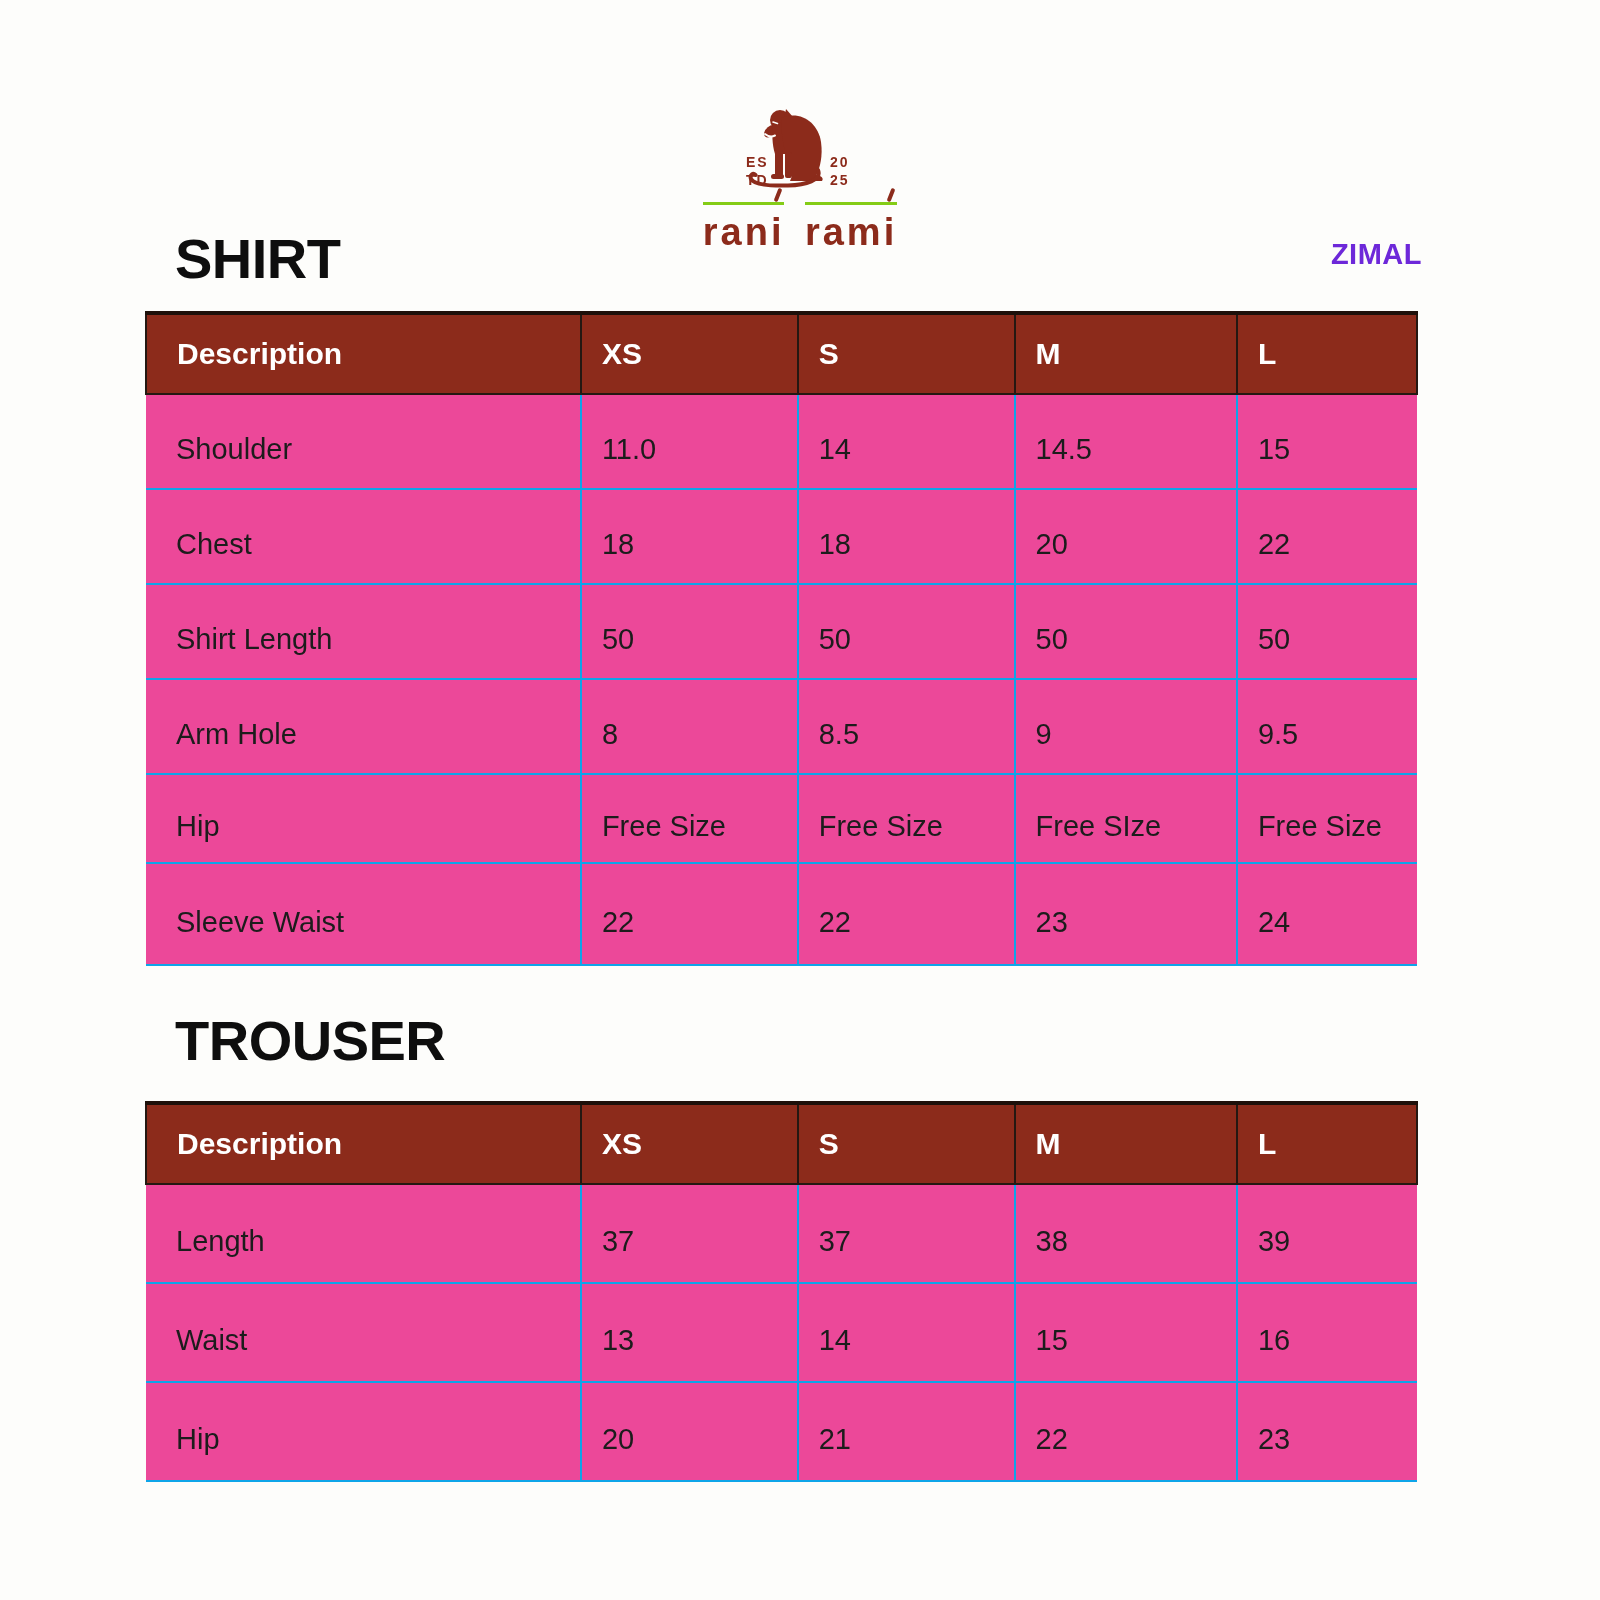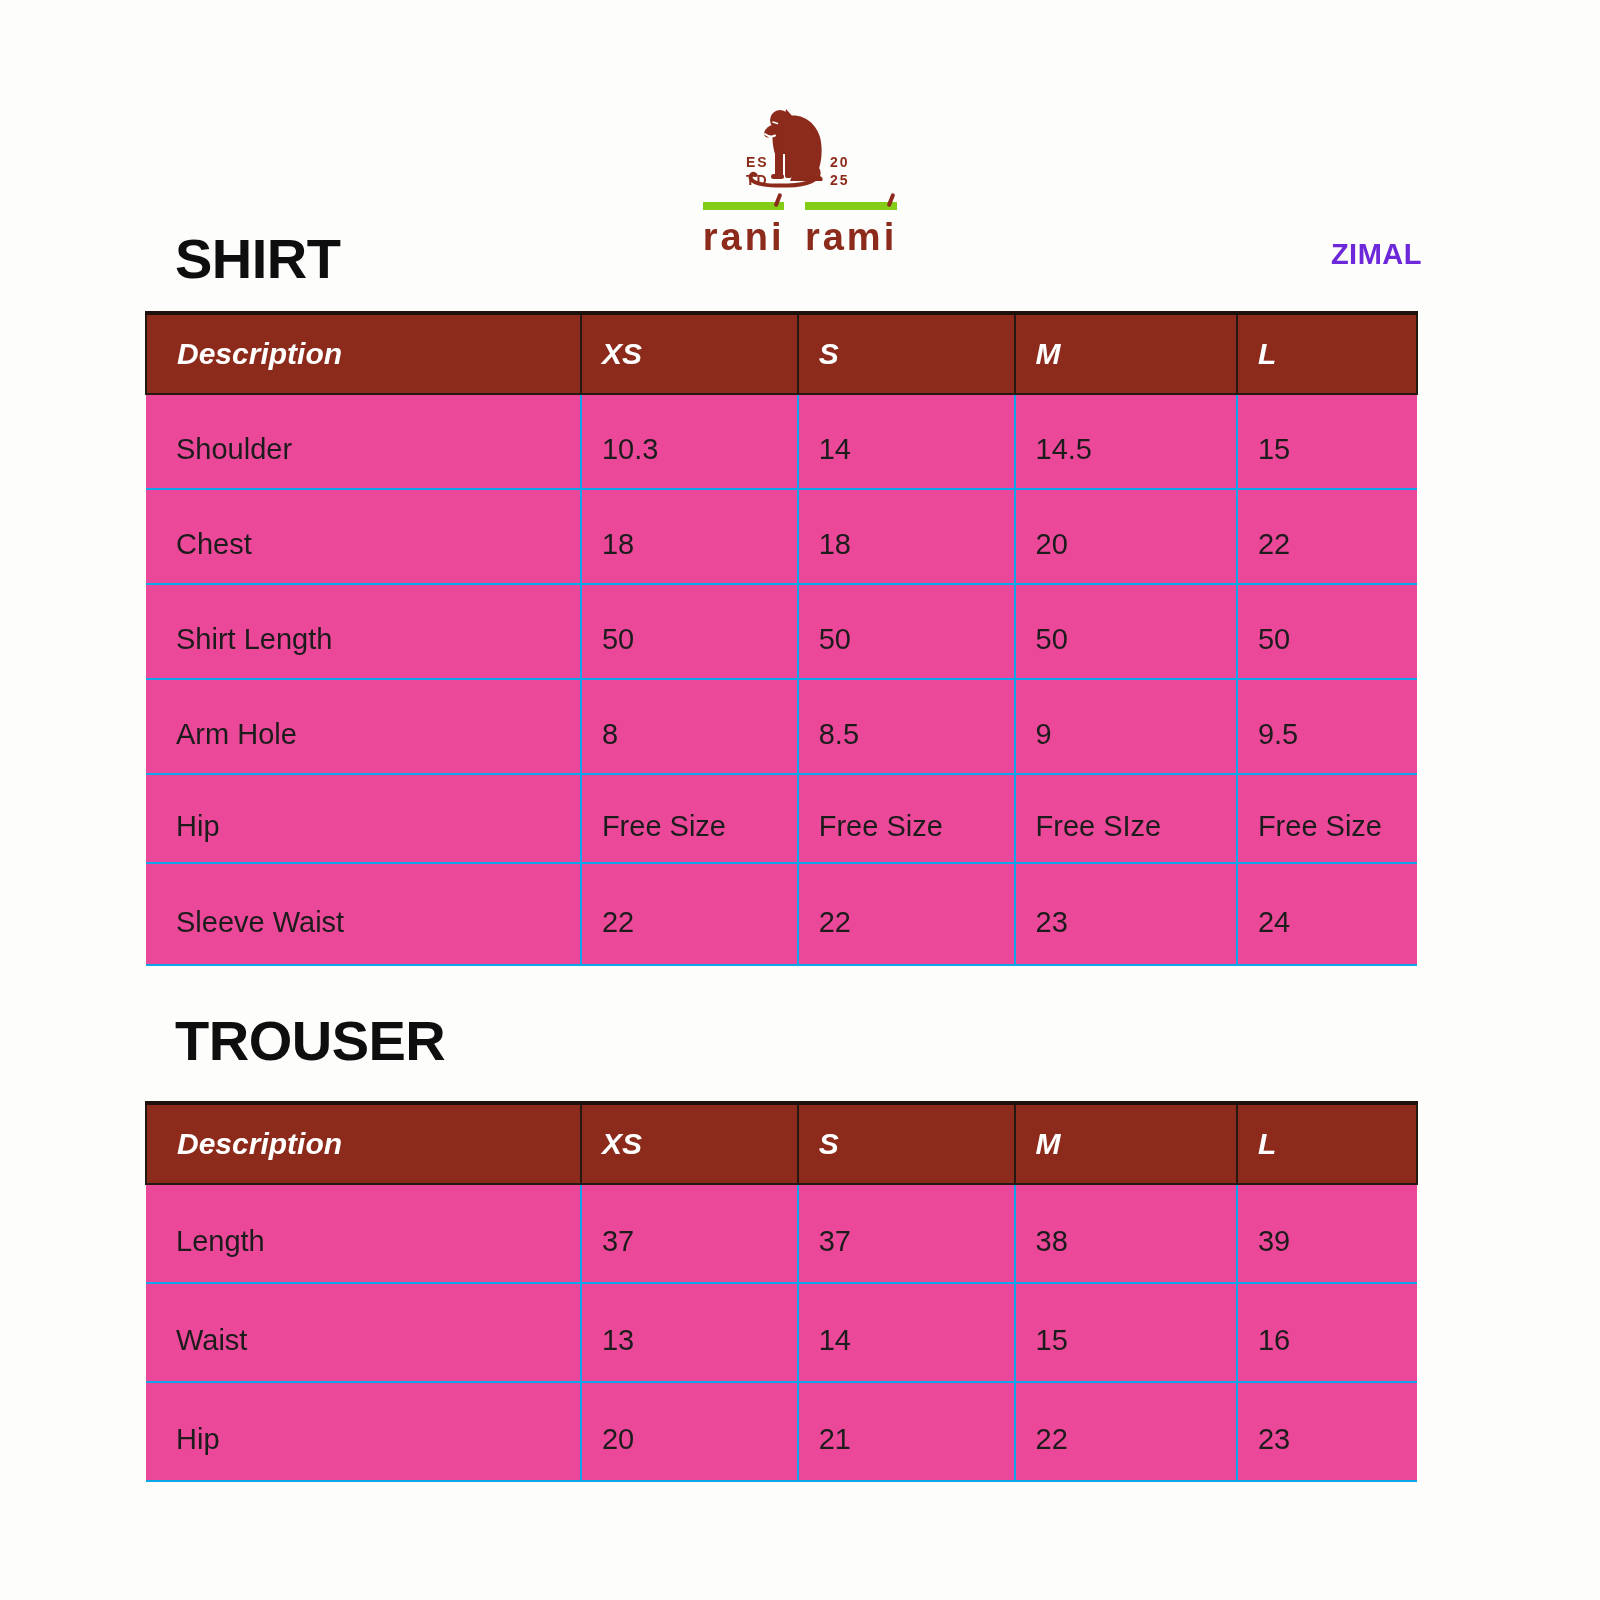--- a/index.html
+++ b/index.html
@@ -22,21 +22,21 @@
   .estd-left{left:746px;}
   .estd-right{left:830px;}
   .wordmark{
     position:absolute;left:0;top:202px;width:100%;
     text-align:center;color:#8C2B1B;
   }
   .word{
     display:inline-block;position:relative;
     font-size:38px;font-weight:700;letter-spacing:3px;
     padding-top:6px;margin:0 8px;
-    border-top:8px solid #84cc16;
+    border-top:3px solid #84cc16;
     font-family:"Liberation Sans",sans-serif;
   }
   .word::after{ 
     content:"";position:absolute;right:4px;top:-17px;
     width:4px;height:14px;border-radius:3px;
     background:#8C2B1B;transform:rotate(22deg);
   }
 
   
   .section-title{
@@ -62,21 +62,21 @@
   .size-table th:nth-child(1){width:35.6%;}
   .size-table th:nth-child(2){width:16.8%;}
   .size-table th:nth-child(3){width:16.8%;}
   .size-table th:nth-child(4){width:17.3%;}
   .size-table th:nth-child(5){width:13.5%;}
 
   .size-table th{
     background:#8C2B1B;color:#FFFFFF;
     text-align:left;font-weight:700;font-size:30px;
     height:78px;padding:0 12px 0 20px;
-    border:2px solid #241812;border-top:4px solid #1E100A;font-style:italic;
+    border:2px solid #241812;border-top:4px solid #1E100A;
   }
   .size-table td{
     height:77px;padding:16px 0 0 20px;
     border:2px solid #0ea5e9;
     border-left:2px solid #2B241E;
     background:#ec4899;
   }
   .size-table th:first-child,
   .size-table td:first-child{padding-left:30px;}
   .size-table td:first-child{border-left:none;}
@@ -132,21 +132,21 @@
           <th>Description</th>
           <th>XS</th>
           <th>S</th>
           <th>M</th>
           <th>L</th>
         </tr>
       </thead>
       <tbody>
         <tr>
           <td>Shoulder</td>
-          <td>10.3</td>
+          <td>11.0</td>
           <td>14</td>
           <td>14.5</td>
           <td>15</td>
         </tr>
         <tr>
           <td>Chest</td>
           <td>18</td>
           <td>18</td>
           <td>20</td>
           <td>22</td>

